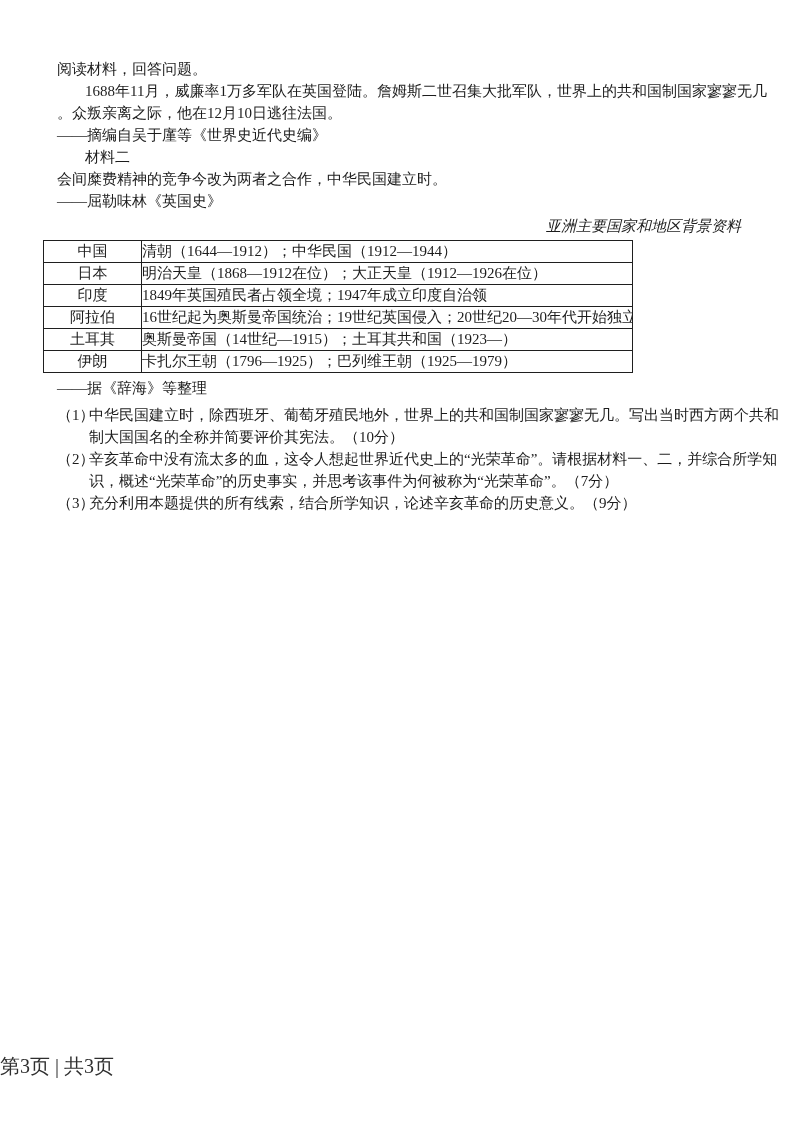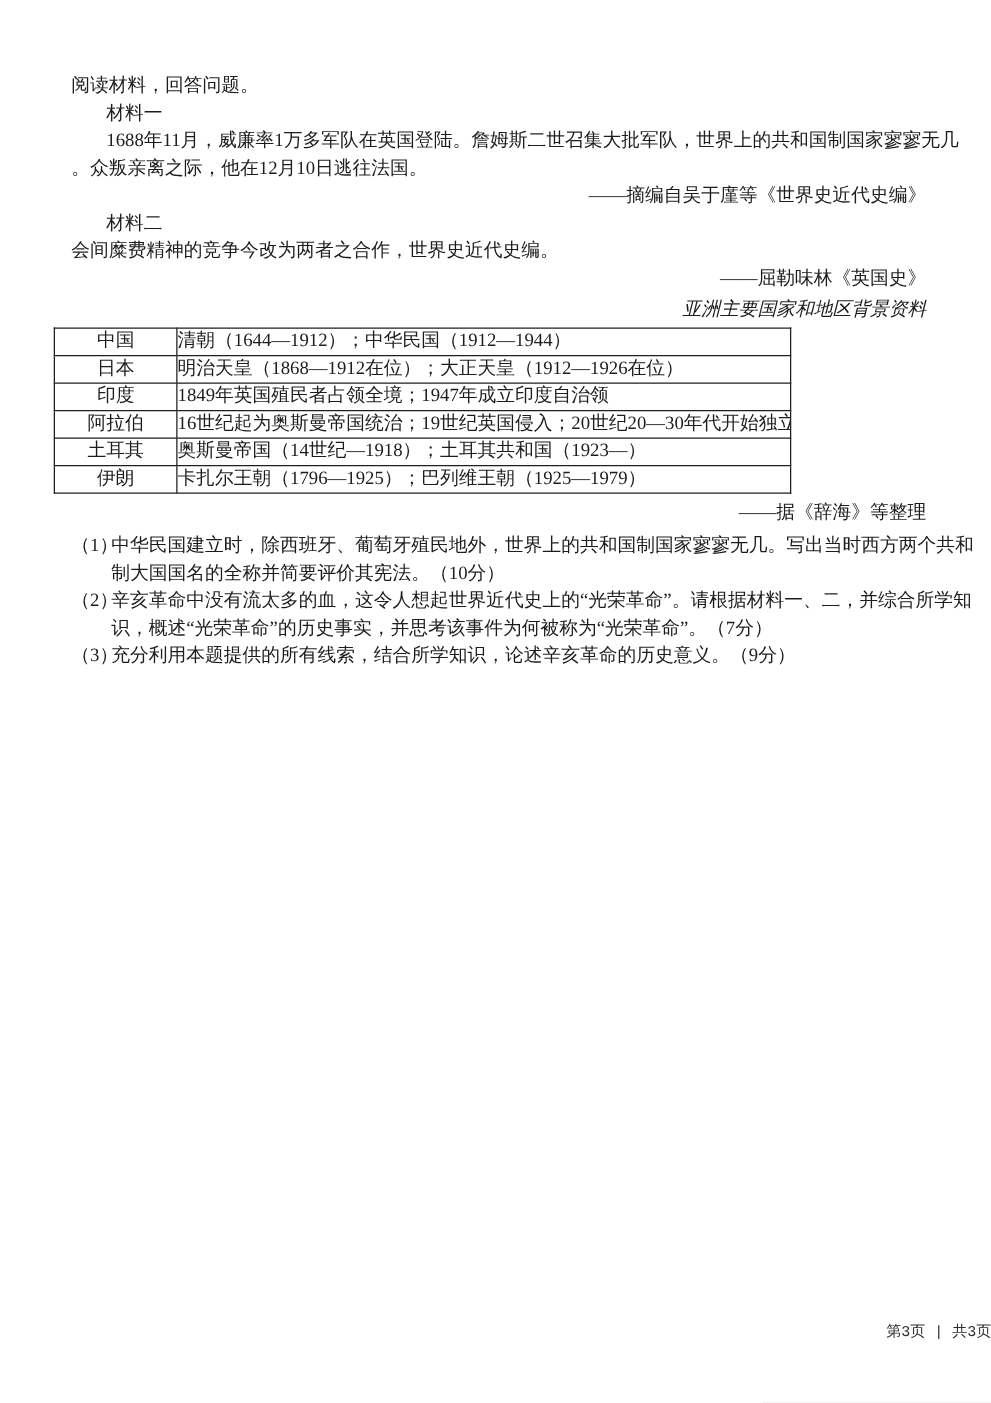--- a/index.html
+++ b/index.html
@@ -22,21 +22,20 @@
   .content {
     position: absolute;
     top: 40px;
     left: 57px;
     width: 684px;
     margin-top: 18px;
   }
   .line { white-space: nowrap; }
   .indent { padding-left: 28px; }
   .attr {
-    text-align: right;
     white-space: nowrap;
   }
   .table-title {
     text-align: right;
     margin-top: 3px;
     white-space: nowrap;
     font-style: italic;
   }
   table.bg-table {
     border-collapse: collapse;
@@ -71,42 +70,40 @@
     position: absolute;
     left: 0;
     top: 0;
     white-space: nowrap;
   }
   .footer {
     position: absolute;
     left: 0;
     bottom: 45px;
     width: 100%;
-    text-align: right;
-    font-size: 12px;
+    text-align: left;
+    font-size: 20px;
     color: #2e2e2e;
     white-space: nowrap;
-    font-family: Liberation Mono, monospace;
   }
 </style>
 </head>
 <body>
 
 <div class="page">
   <div class="content">
 
     <div class="line">阅读材料，回答问题。</div>
 
-    <div class="line indent">材料一</div>
     <div class="line indent">1688年11月，威廉率1万多军队在英国登陆。詹姆斯二世召集大批军队，世界上的共和国制国家寥寥无几</div>
     <div class="line">。众叛亲离之际，他在12月10日逃往法国。</div>
     <div class="attr">——摘编自吴于廑等《世界史近代史编》</div>
 
     <div class="line indent">材料二</div>
-    <div class="line">会间糜费精神的竞争今改为两者之合作，世界史近代史编。</div>
+    <div class="line">会间糜费精神的竞争今改为两者之合作，中华民国建立时。</div>
     <div class="attr">——屈勒味林《英国史》</div>
 
     <div class="table-title">亚洲主要国家和地区背景资料</div>
 
     <table class="bg-table">
       <tbody>
         <tr>
           <td class="country-cell">中国</td>
           <td class="info-cell">清朝（1644—1912）；中华民国（1912—1944）</td>
         </tr>
@@ -117,21 +114,21 @@
         <tr>
           <td class="country-cell">印度</td>
           <td class="info-cell">1849年英国殖民者占领全境；1947年成立印度自治领</td>
         </tr>
         <tr>
           <td class="country-cell">阿拉伯</td>
           <td class="info-cell">16世纪起为奥斯曼帝国统治；19世纪英国侵入；20世纪20—30年代开始独立</td>
         </tr>
         <tr>
           <td class="country-cell">土耳其</td>
-          <td class="info-cell">奥斯曼帝国（14世纪—1918）；土耳其共和国（1923—）</td>
+          <td class="info-cell">奥斯曼帝国（14世纪—1915）；土耳其共和国（1923—）</td>
         </tr>
         <tr>
           <td class="country-cell">伊朗</td>
           <td class="info-cell">卡扎尔王朝（1796—1925）；巴列维王朝（1925—1979）</td>
         </tr>
       </tbody>
     </table>
 
     <div class="attr attr-after-table">——据《辞海》等整理</div>
 

